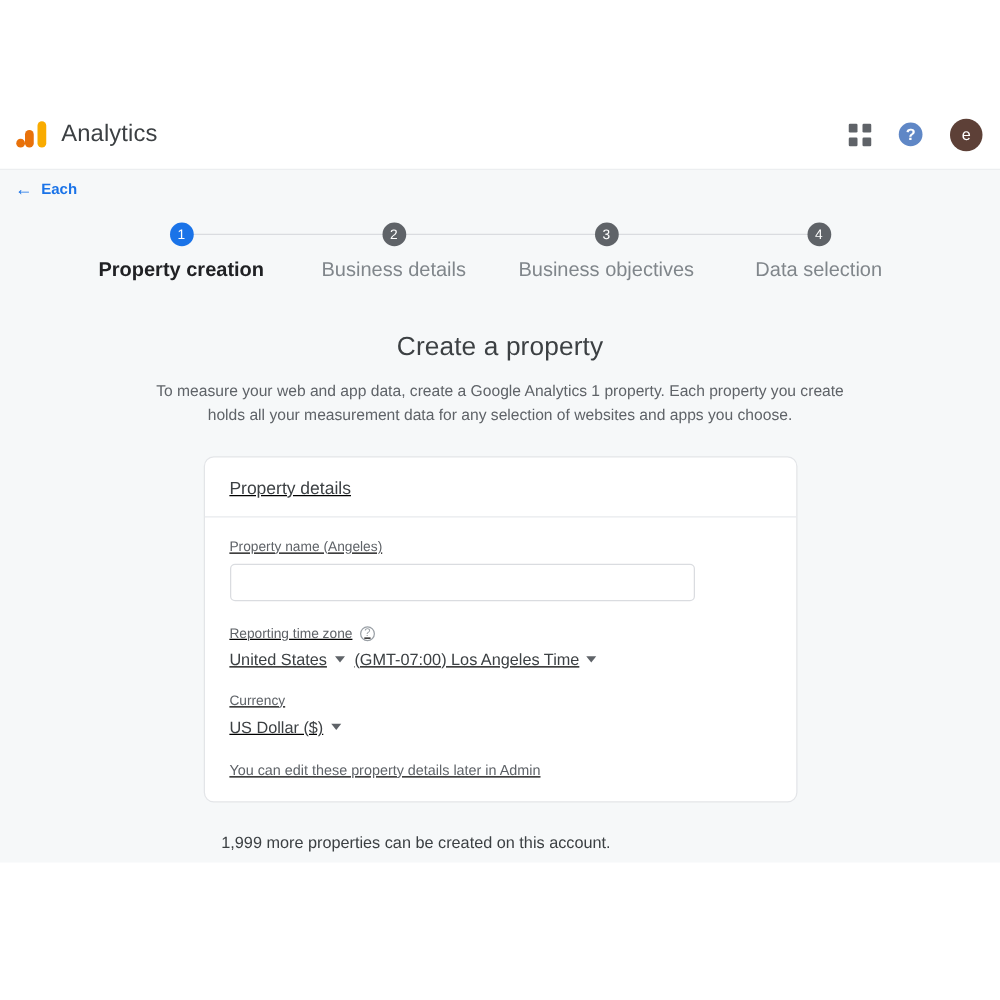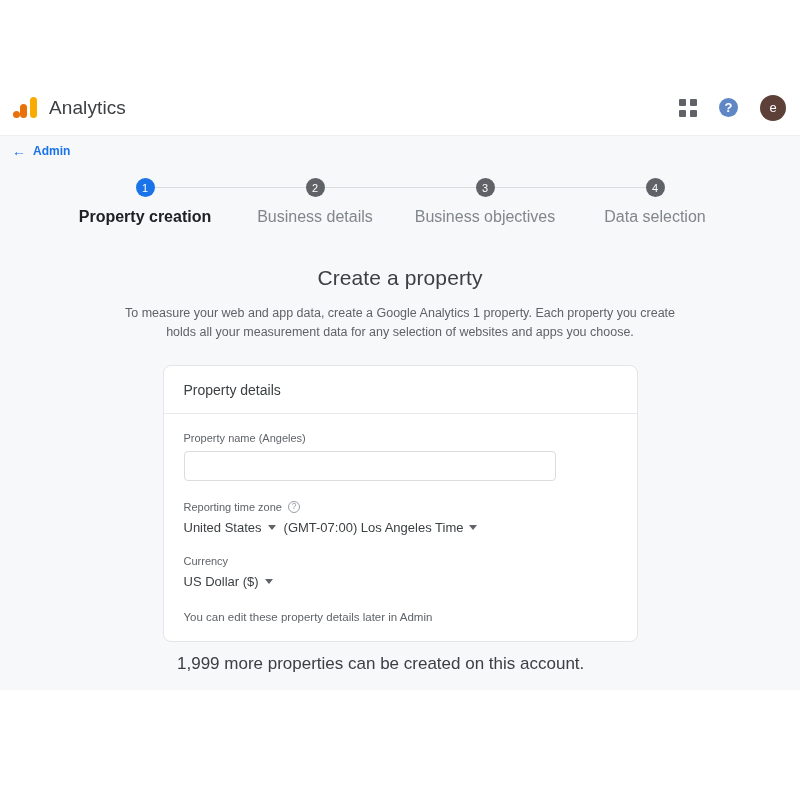--- a/index.html
+++ b/index.html
@@ -215,20 +215,21 @@
     color: #5f6368;
   }
 
   .card {
     margin: 22px auto 0;
     width: 475px;
     background: #ffffff;
     border: 1px solid #e3e5e8;
     border-radius: 8px;
     box-sizing: border-box;
+    text-decoration: underline;
   }
   .card-header {
     padding: 16px 20px 15px;
     border-bottom: 1px solid #e8eaed;
     font-size: 14px;
     color: #3c4043;
   }
   .card-body {
     padding: 18px 20px 18px;
   }
@@ -292,22 +293,22 @@
     display: inline-block;
   }
   .hint-text {
     margin-top: 22px;
     font-size: 11.5px;
     color: #5f6368;
   }
 
   .note-text {
     width: 446px;
-    margin: 12px auto 0;
-    font-size: 17px;
+    margin: 24px auto 0;
+    font-size: 13px;
     color: #3c4043;
   }
   .next-row {
     width: 446px;
     margin: 22px auto 0;
   }
   .next-button {
     background: #e9eaec;
     color: #b3b6ba;
     border: none;
@@ -340,21 +341,21 @@
           <i></i>
       </span>
       <span class="help-icon">?</span>
       <span class="avatar">e</span>
     </div>
   </div>
 
   <div class="backbar">
     <a class="back-link">
       <span class="back-arrow">←</span>
-      <span>Admin</span>
+      <span>Each</span>
     </a>
   </div>
 
   <div class="stepper">
     <div class="step active">
       <span class="connector"></span>
       <span class="circle">1</span>
       <span class="step-label">Property creation</span>
     </div>
     <div class="step">

